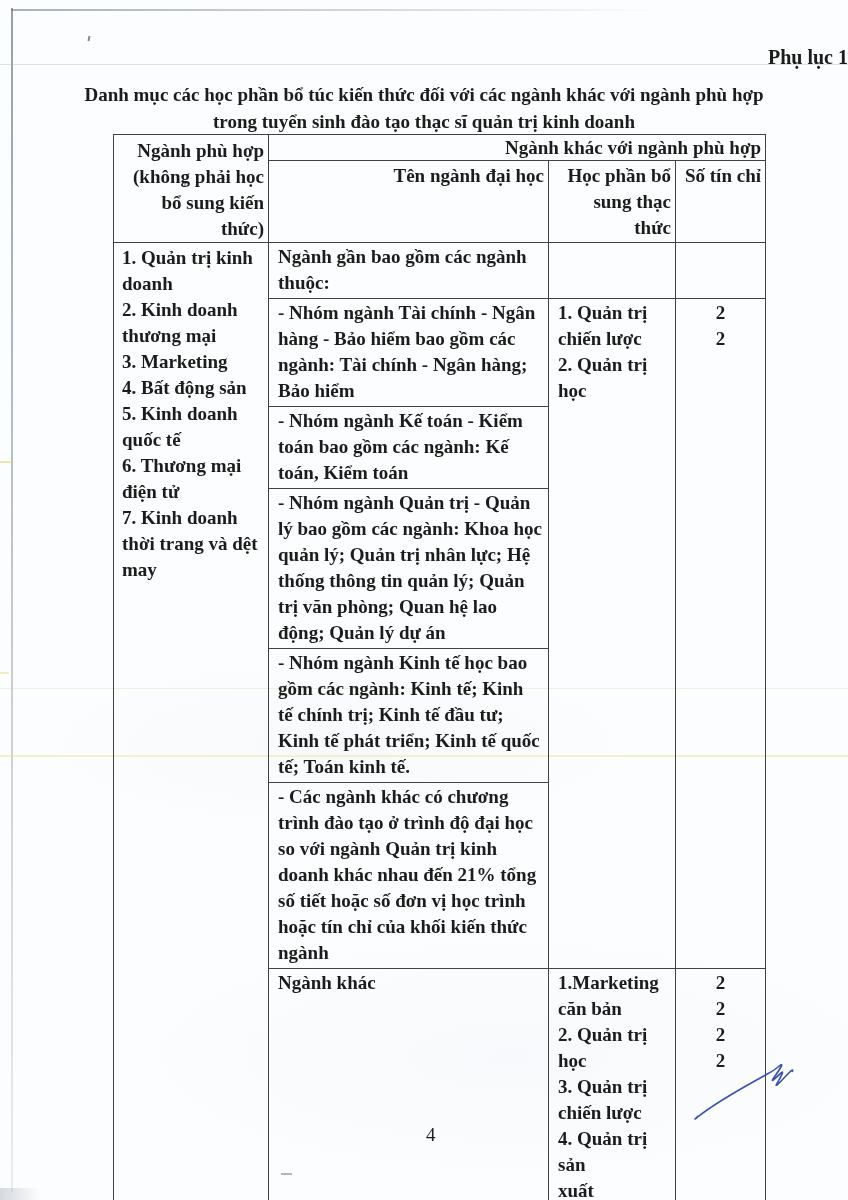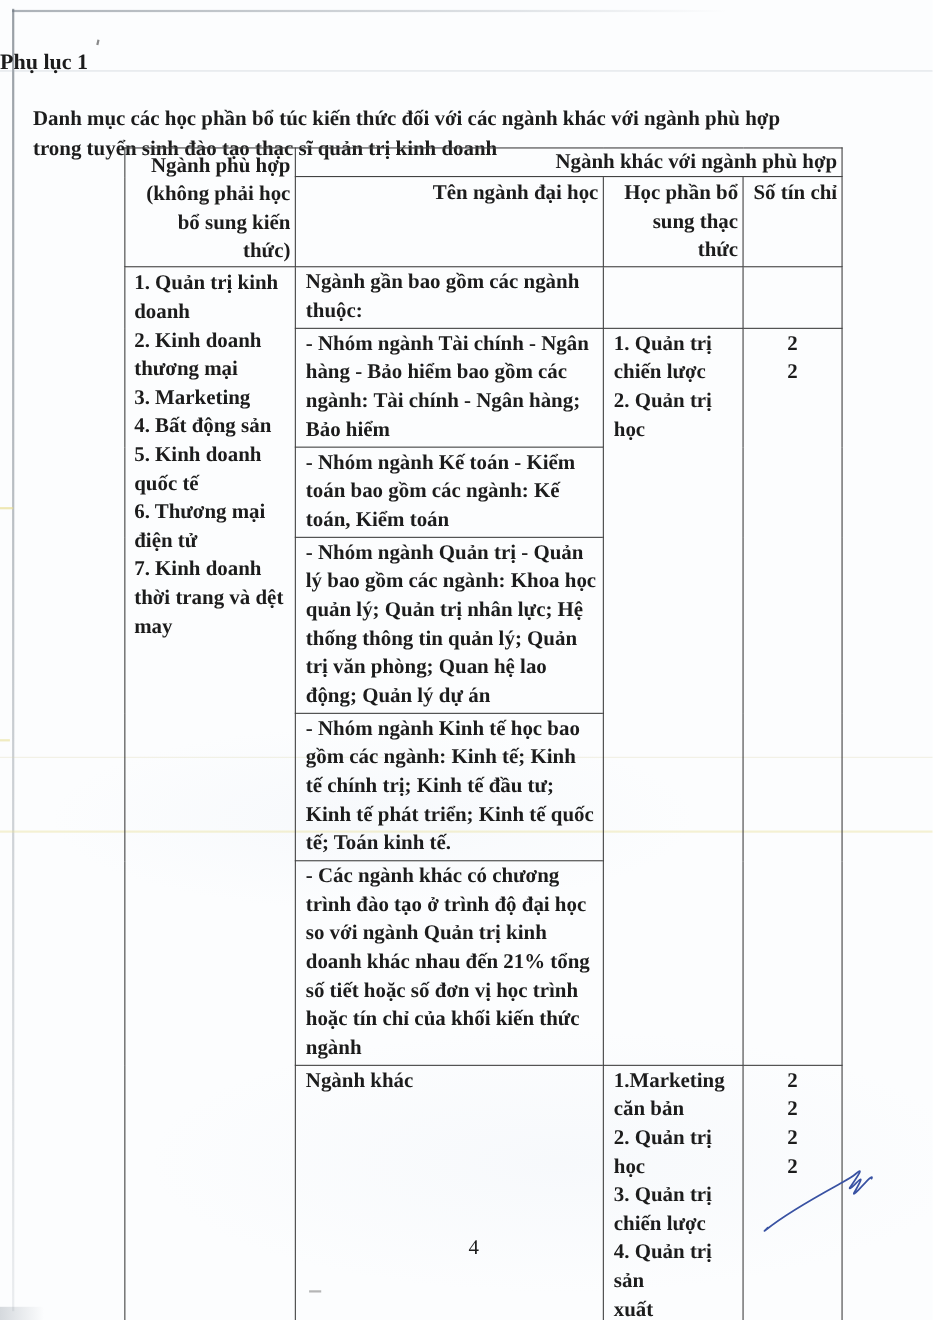--- a/index.html
+++ b/index.html
@@ -22,23 +22,23 @@
   .hline2{left:0;top:688px;width:848px;height:1px;background:rgba(216,210,170,.32);}
   .hline3{left:0;top:755px;width:848px;height:2px;background:rgba(233,223,152,.42);}
   .dash1{left:0;top:461px;width:12px;height:2px;background:rgba(230,220,140,.65);}
   .dash2{left:0;top:672px;width:9px;height:2px;background:rgba(230,220,140,.55);}
   .cornerbl{left:0;top:1188px;width:40px;height:12px;
     background:linear-gradient(to right, rgba(140,150,160,.35), transparent);}
   .speck1{left:88px;top:36px;width:2px;height:5px;background:rgba(60,60,60,.6);transform:rotate(12deg);}
   .speck2{left:281px;top:1173px;width:11px;height:1.5px;background:rgba(110,110,110,.5);}
   .speck3{left:184px;top:183px;width:2px;height:3px;background:rgba(90,90,90,.45);}
 
-  .doc-title{position:absolute;top:46px;left:0;width:848px;text-align:left;
+  .doc-title{position:absolute;top:46px;left:0;width:848px;text-align:right;
     font-weight:bold;font-size:20px;}
-  .doc-subtitle{position:absolute;top:95px;left:30px;width:788px;text-align:left;
+  .doc-subtitle{position:absolute;top:81px;left:30px;width:788px;text-align:center;
     font-weight:bold;font-size:19px;line-height:27px;white-space:pre-line;}
 
   table.appendix{position:absolute;left:113px;top:134px;width:652px;
     border-collapse:collapse;table-layout:fixed;}
   .appendix th,.appendix td{border:1.6px solid #424242;vertical-align:top;
     font-size:19px;line-height:26px;overflow:hidden;}
   .appendix th{font-weight:bold;text-align:right;padding:0 4px;}
   .appendix th.group{line-height:25px;}
   .appendix td{padding:1px 6px 2px 9px;text-align:left;font-weight:bold;}
   td.majors{padding:2px 4px 2px 8px;}

